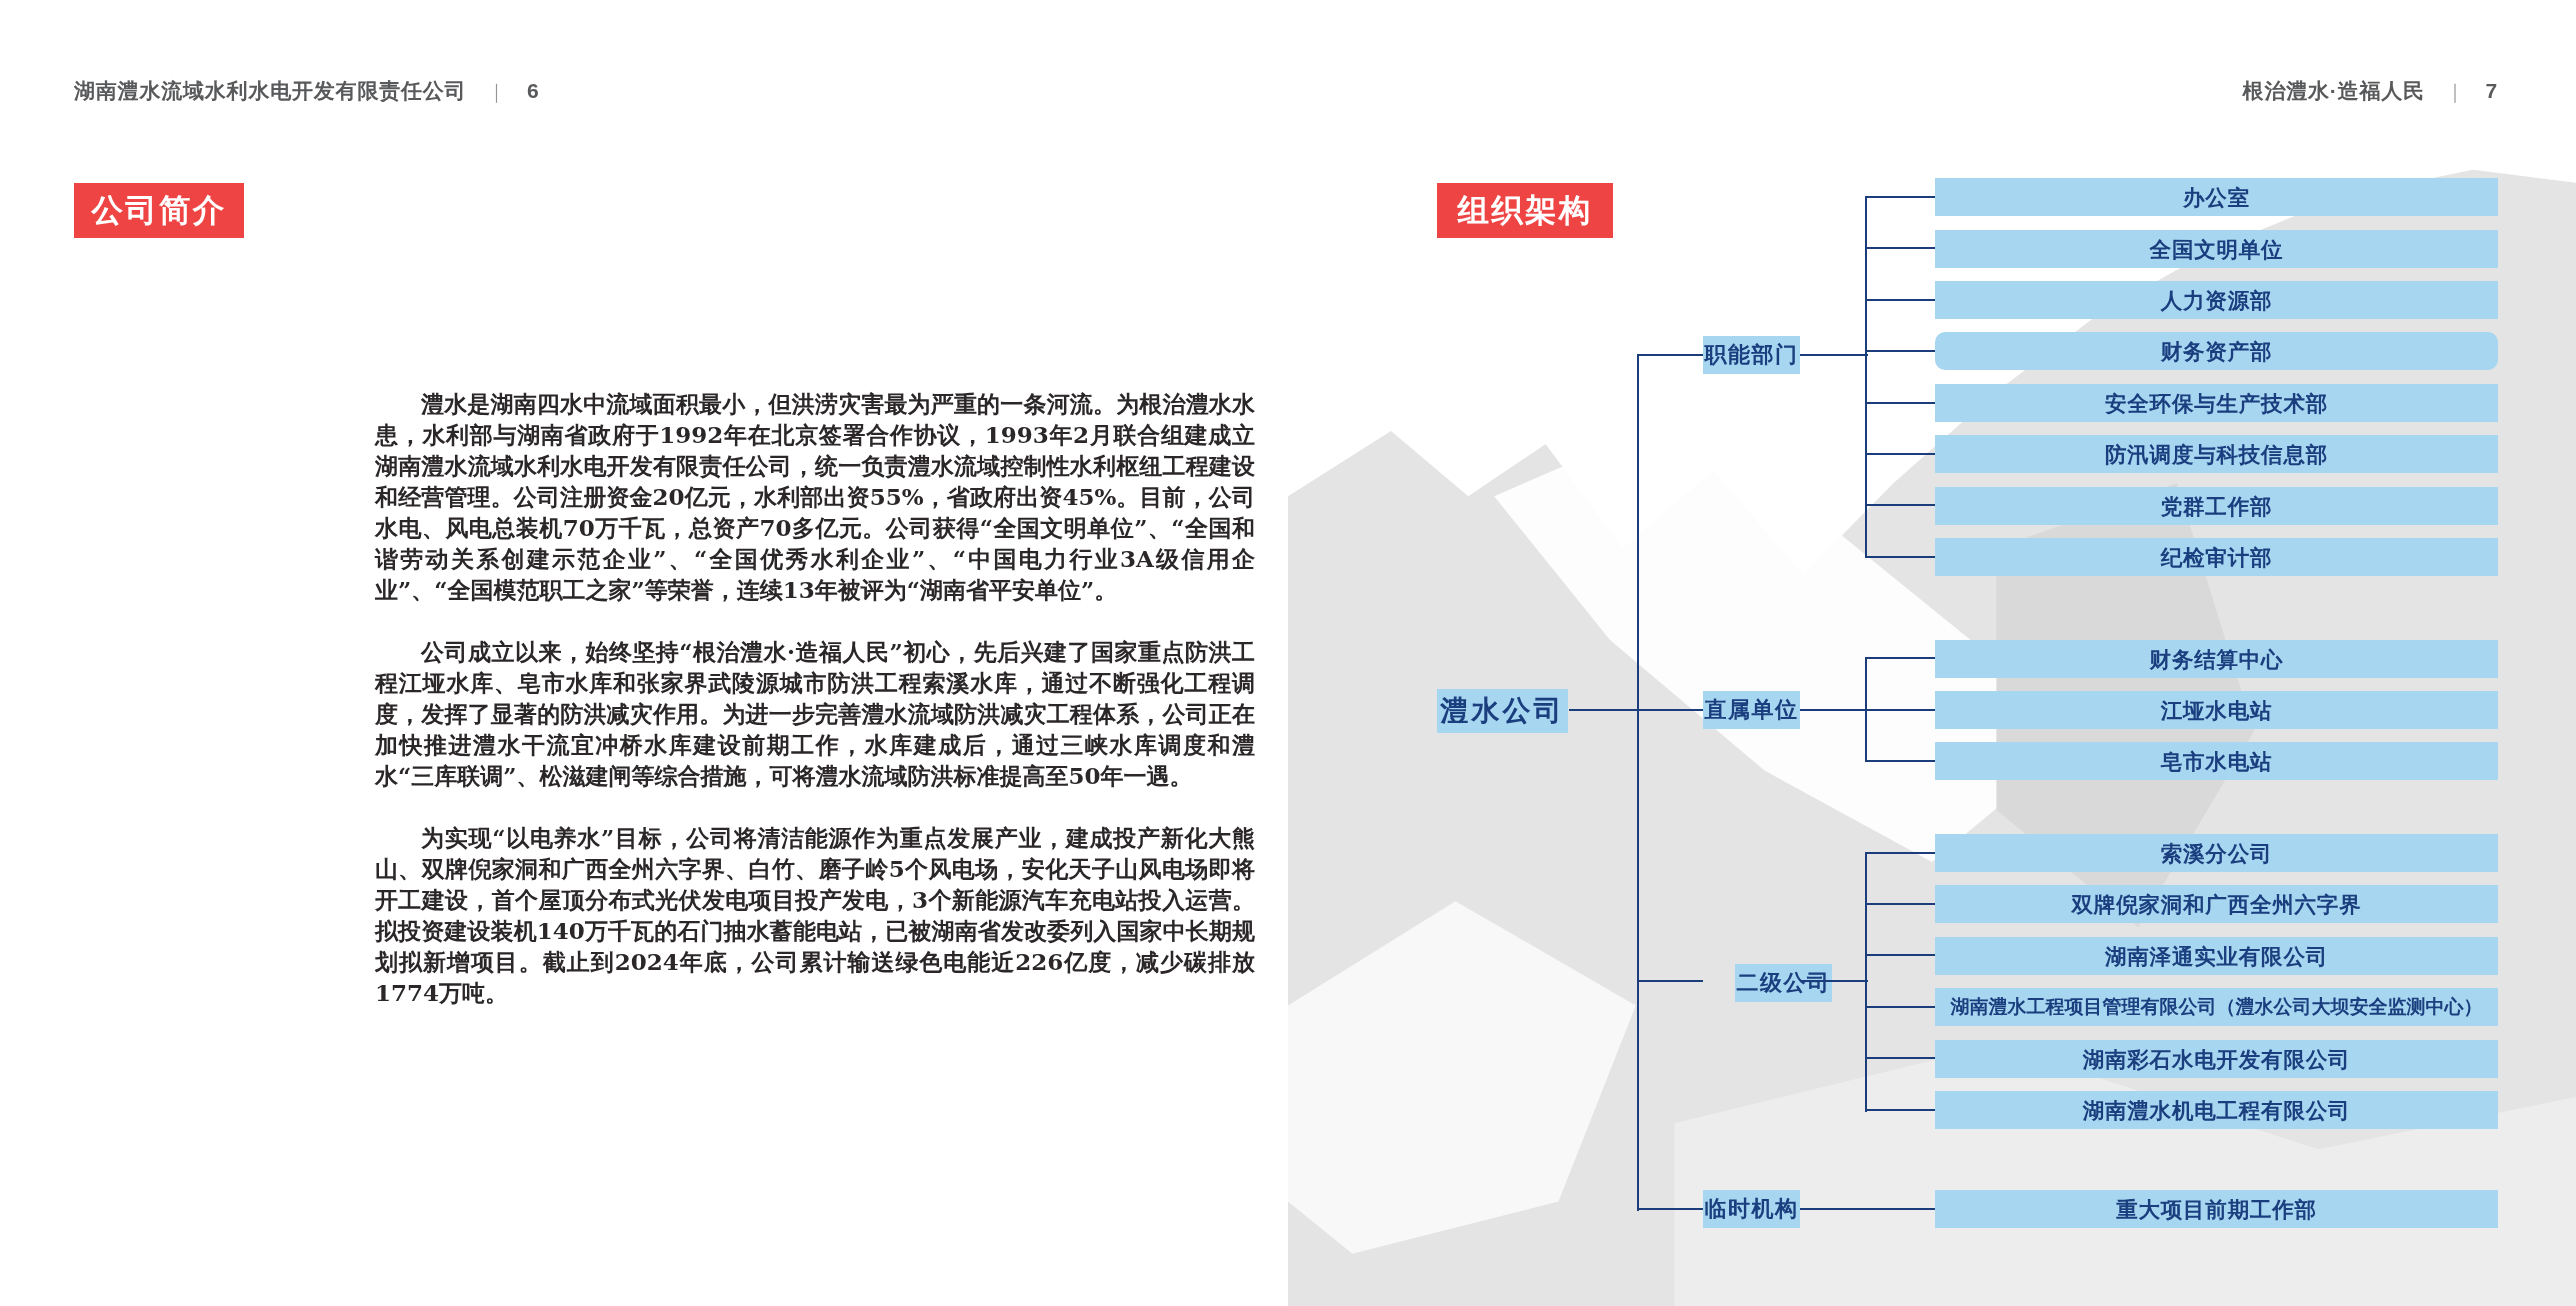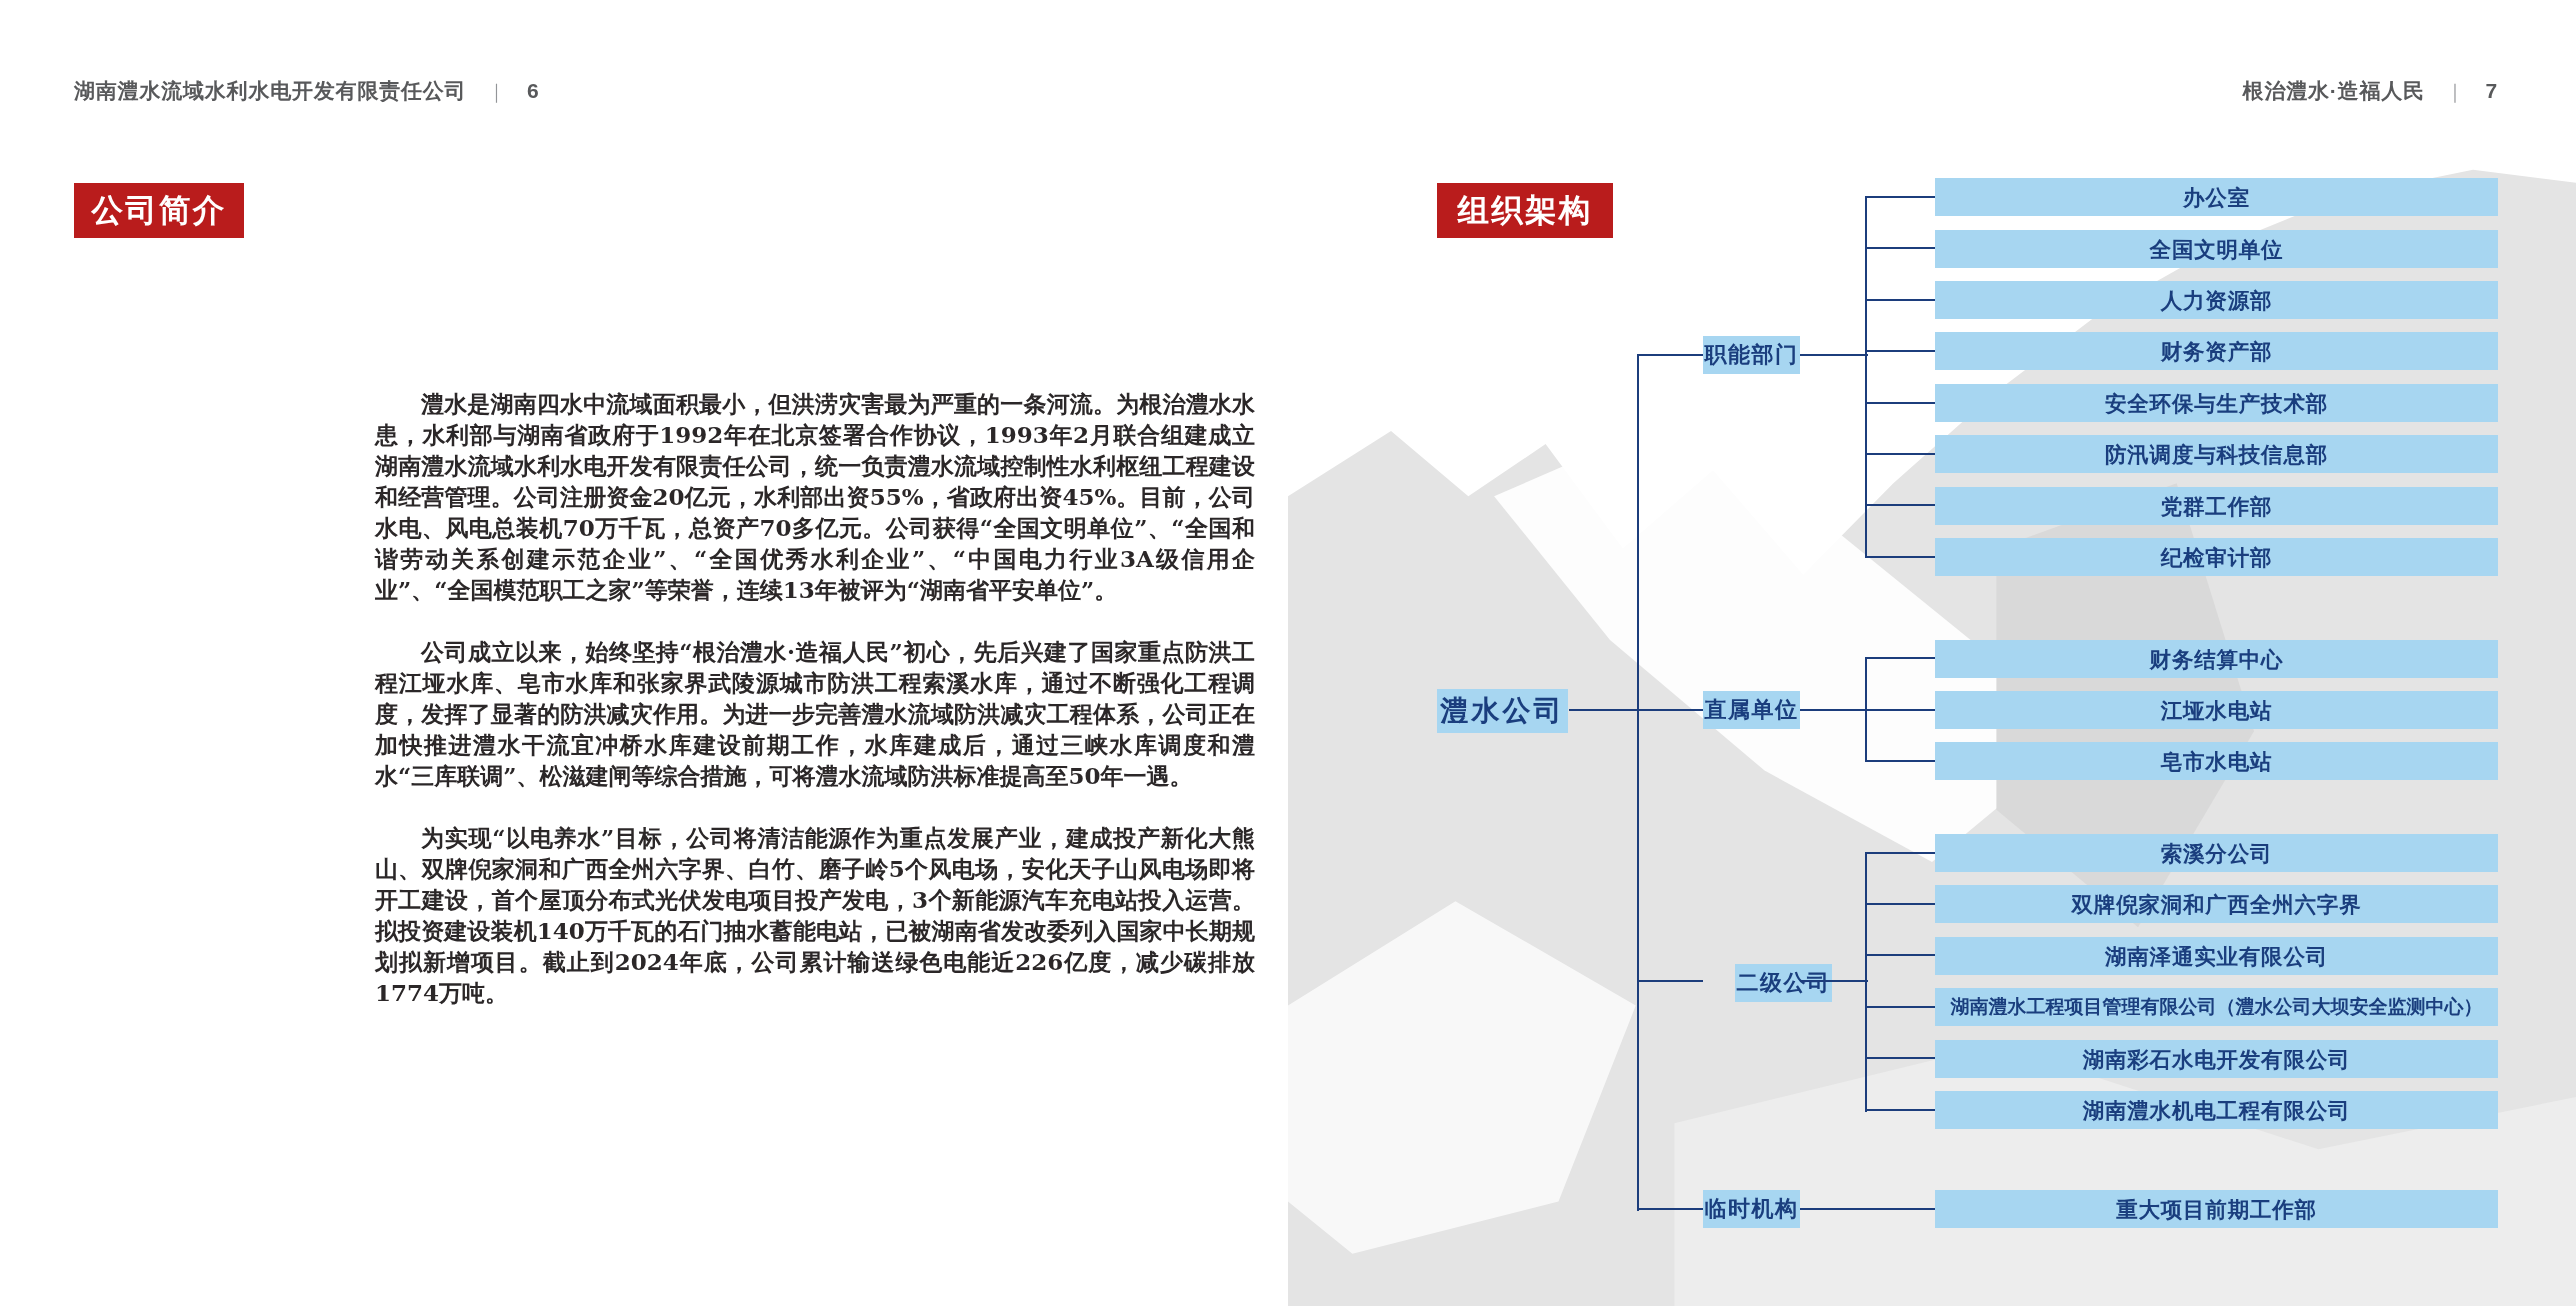--- a/index.html
+++ b/index.html
@@ -7,21 +7,21 @@
        font-family:"Liberation Sans",sans-serif;}
 
   
   .pg-header{position:absolute;top:77px;font-size:21px;font-weight:700;
              color:#58595b;letter-spacing:0.8px;white-space:nowrap;}
   .pg-header .sep{color:#939598;font-weight:400;margin:0 14px;font-size:19px;}
   .hdr-left{left:74px;}
   .hdr-right{right:78px;text-align:right;}
 
   
-  .title-box{position:absolute;top:183px;height:55px;background:#b91c1c;
+  .title-box{position:absolute;top:183px;height:55px;background:#ef4444;
              color:#ffffff;font-size:31.5px;font-weight:700;letter-spacing:2.3px;
              display:flex;align-items:center;justify-content:center;}
   .title-box.left{left:74px;width:170px;}
   .title-box.right{left:1437px;width:176px;}
 
   
   .body-text{position:absolute;left:375px;top:388px;width:880px;
              font-family:"DejaVu Serif",serif;font-weight:700;
              font-size:23px;line-height:31px;color:#2b2728;
              text-align:justify;}
@@ -91,21 +91,21 @@
   <div class="node root" style="top:689px;">澧水公司</div>
 
   <div class="node cat" style="top:336px;">职能部门</div>
   <div class="node cat" style="top:691px;">直属单位</div>
   <div class="node cat" style="top:964px;margin-left:32px;">二级公司</div>
   <div class="node cat" style="top:1190px;">临时机构</div>
 
   <div class="node leaf" style="top:178px;">办公室</div>
   <div class="node leaf" style="top:230px;">全国文明单位</div>
   <div class="node leaf" style="top:281px;">人力资源部</div>
-  <div class="node leaf" style="top:332px;">财务资产部</div>
+  <div class="node leaf" style="top:332px;border-radius:10px;">财务资产部</div>
   <div class="node leaf" style="top:384px;">安全环保与生产技术部</div>
   <div class="node leaf" style="top:435px;">防汛调度与科技信息部</div>
   <div class="node leaf" style="top:487px;">党群工作部</div>
   <div class="node leaf" style="top:538px;">纪检审计部</div>
 
   <div class="node leaf" style="top:640px;">财务结算中心</div>
   <div class="node leaf" style="top:691px;">江垭水电站</div>
   <div class="node leaf" style="top:742px;">皂市水电站</div>
 
   <div class="node leaf" style="top:834px;">索溪分公司</div>

